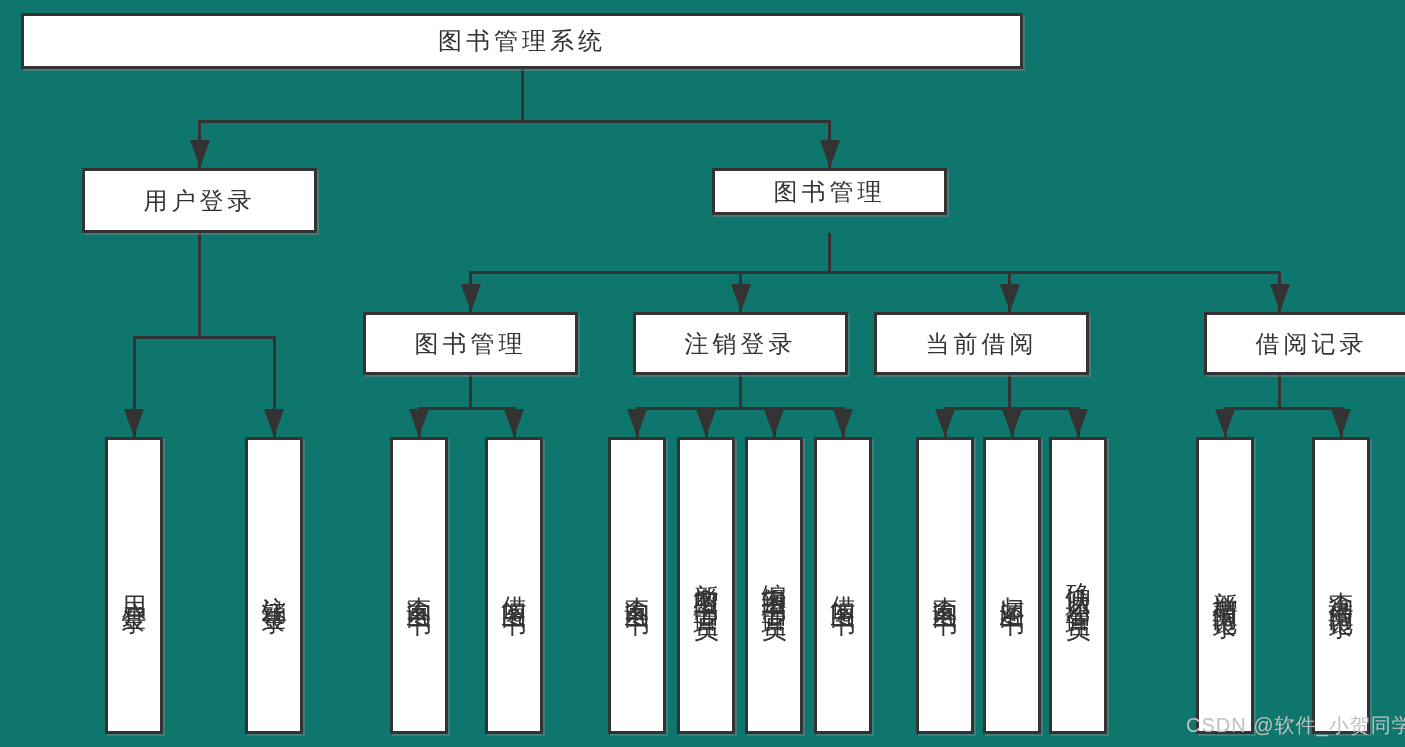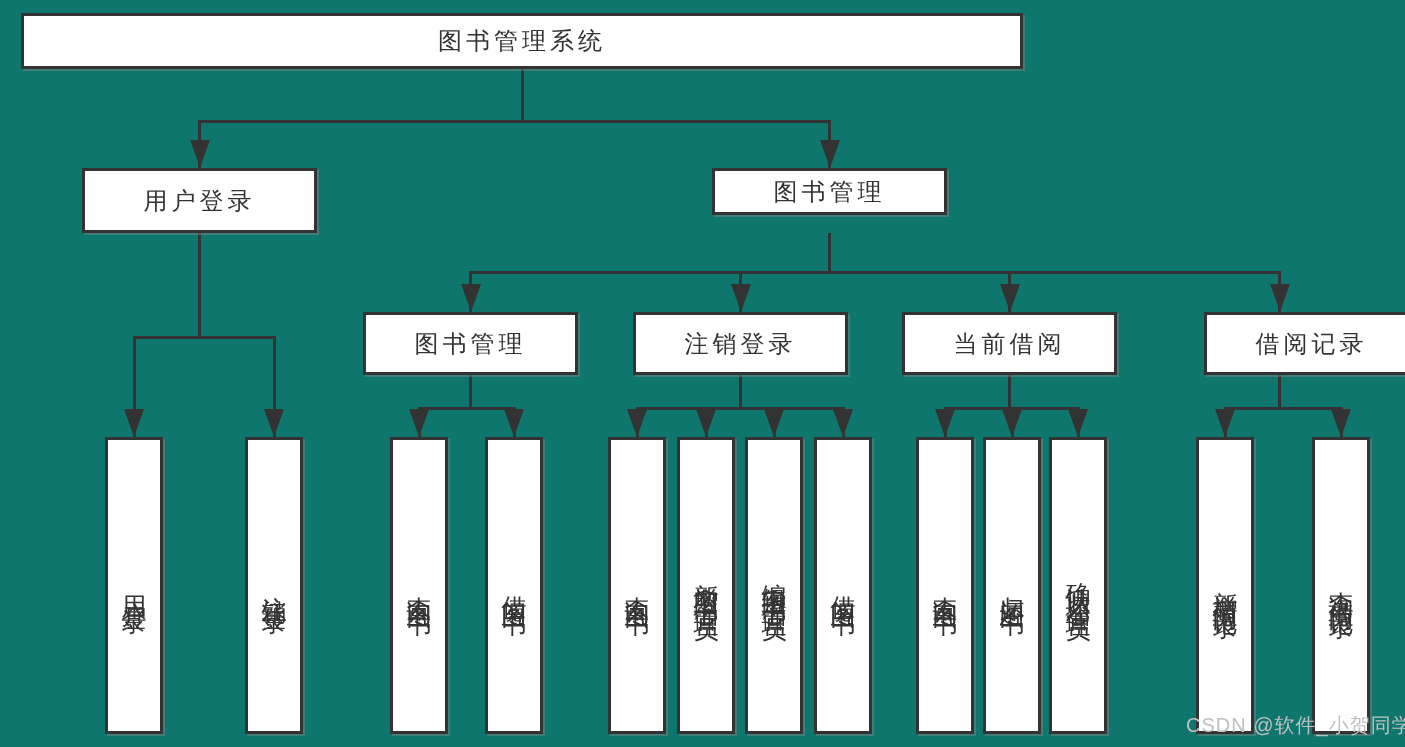--- a/index.html
+++ b/index.html
@@ -121,21 +121,21 @@
   <div class="node hbox" style="left:712px; top:168px; width:235px; height:47px;">
     <span>图书管理</span>
   </div>
 
   <div class="node hbox" style="left:363px; top:312px; width:215px; height:63px;">
     <span>图书管理</span>
   </div>
   <div class="node hbox" style="left:633px; top:312px; width:215px; height:63px;">
     <span>注销登录</span>
   </div>
-  <div class="node hbox" style="left:902px; top:312px; width:215px; height:63px;">
+  <div class="node hbox" style="left:874px; top:312px; width:215px; height:63px;">
     <span>当前借阅</span>
   </div>
   <div class="node hbox" style="left:1172px; top:312px; width:215px; height:63px;margin-left:32px;">
     <span>借阅记录</span>
   </div>
 
   <div class="node vbox" style="left:105px; top:437px; width:58px; height:297px;">
     <span>用户登录</span>
   </div>
   <div class="node vbox" style="left:245px; top:437px; width:58px; height:297px;">

